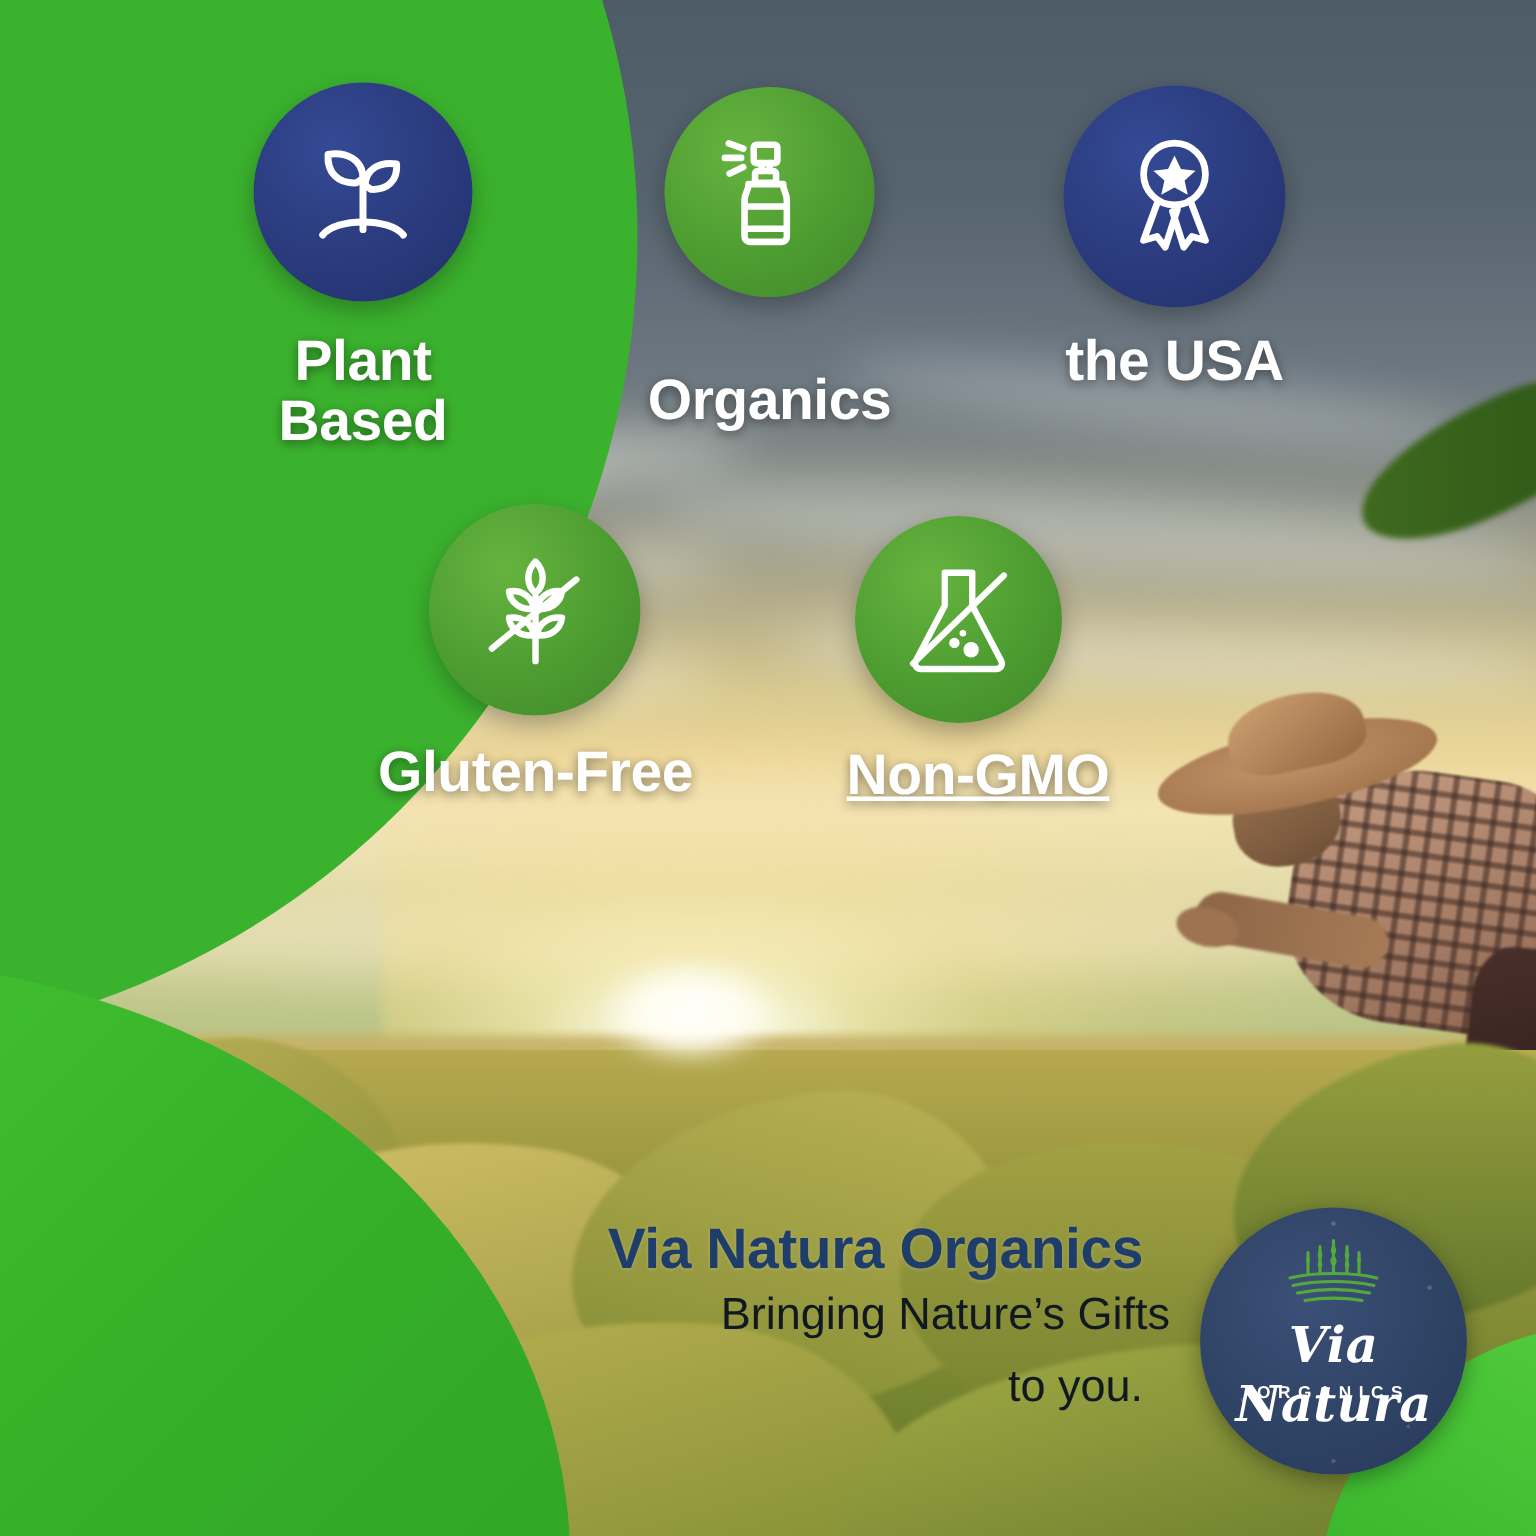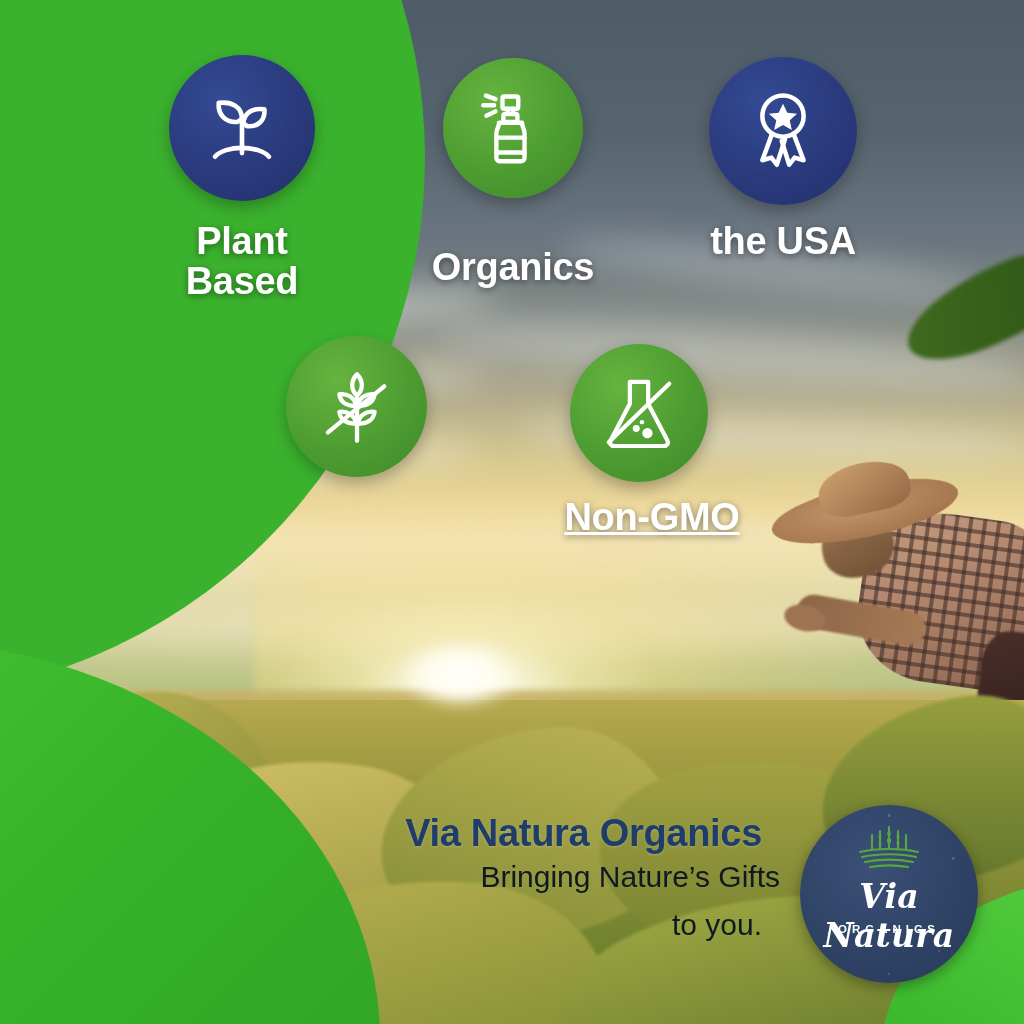--- a/index.html
+++ b/index.html
@@ -311,20 +311,23 @@
   <div class="badge green" style="left:286px;top:336px;width:141px;height:141px;">
     <svg width="90" height="90" viewBox="0 0 48 48" fill="none" stroke="#fff" stroke-width="2.3" stroke-linecap="round" stroke-linejoin="round">
       <path d="M24 19 L24 42"></path>
       <path d="M24 17.8 C20.6 15 20.6 10 24 6.6 C27.4 10 27.4 15 24 17.8 Z"></path>
       <path d="M23.4 23.4 C19.2 23.9 15 21.6 14.6 17.2 C18.9 16.6 22.9 19 23.4 23.4 Z"></path>
       <path d="M24.6 23.4 C25 19 29 16.6 33.4 17.2 C32.9 21.6 28.8 23.9 24.6 23.4 Z"></path>
       <path d="M23.4 32.8 C19.2 33.3 15 31 14.6 26.6 C18.9 26 22.9 28.4 23.4 32.8 Z"></path>
       <path d="M24.6 32.8 C25 28.4 29 26 33.4 26.6 C32.9 31 28.8 33.3 24.6 32.8 Z"></path>
       <path d="M8.5 37.5 L38.5 13"></path>
     </svg>
+  </div>
+  <div class="blabel" style="left:197px;top:496px;width:320px;font-size:38px;">
+    <div>Gluten-Free</div>
   </div>
 
   <div class="badge green" style="left:570px;top:344px;width:138px;height:138px;">
     <svg width="88" height="88" viewBox="0 0 48 48" fill="none" stroke="#fff" stroke-width="2.3" stroke-linecap="round" stroke-linejoin="round">
       <path d="M19 7 L29 7 L29 19 L39.5 39 C40.3 40.5 39.3 42 37.6 42 L10.4 42 C8.7 42 7.7 40.5 8.5 39 L19 19 Z"></path>
       <circle cx="22.5" cy="32.5" r="1.9" fill="#fff" stroke="none"></circle>
       <circle cx="28.6" cy="35" r="2.8" fill="#fff" stroke="none"></circle>
       <circle cx="25.6" cy="29" r="1.2" fill="#fff" stroke="none"></circle>
       <path d="M7.5 40 L40.5 8"></path>
     </svg>

